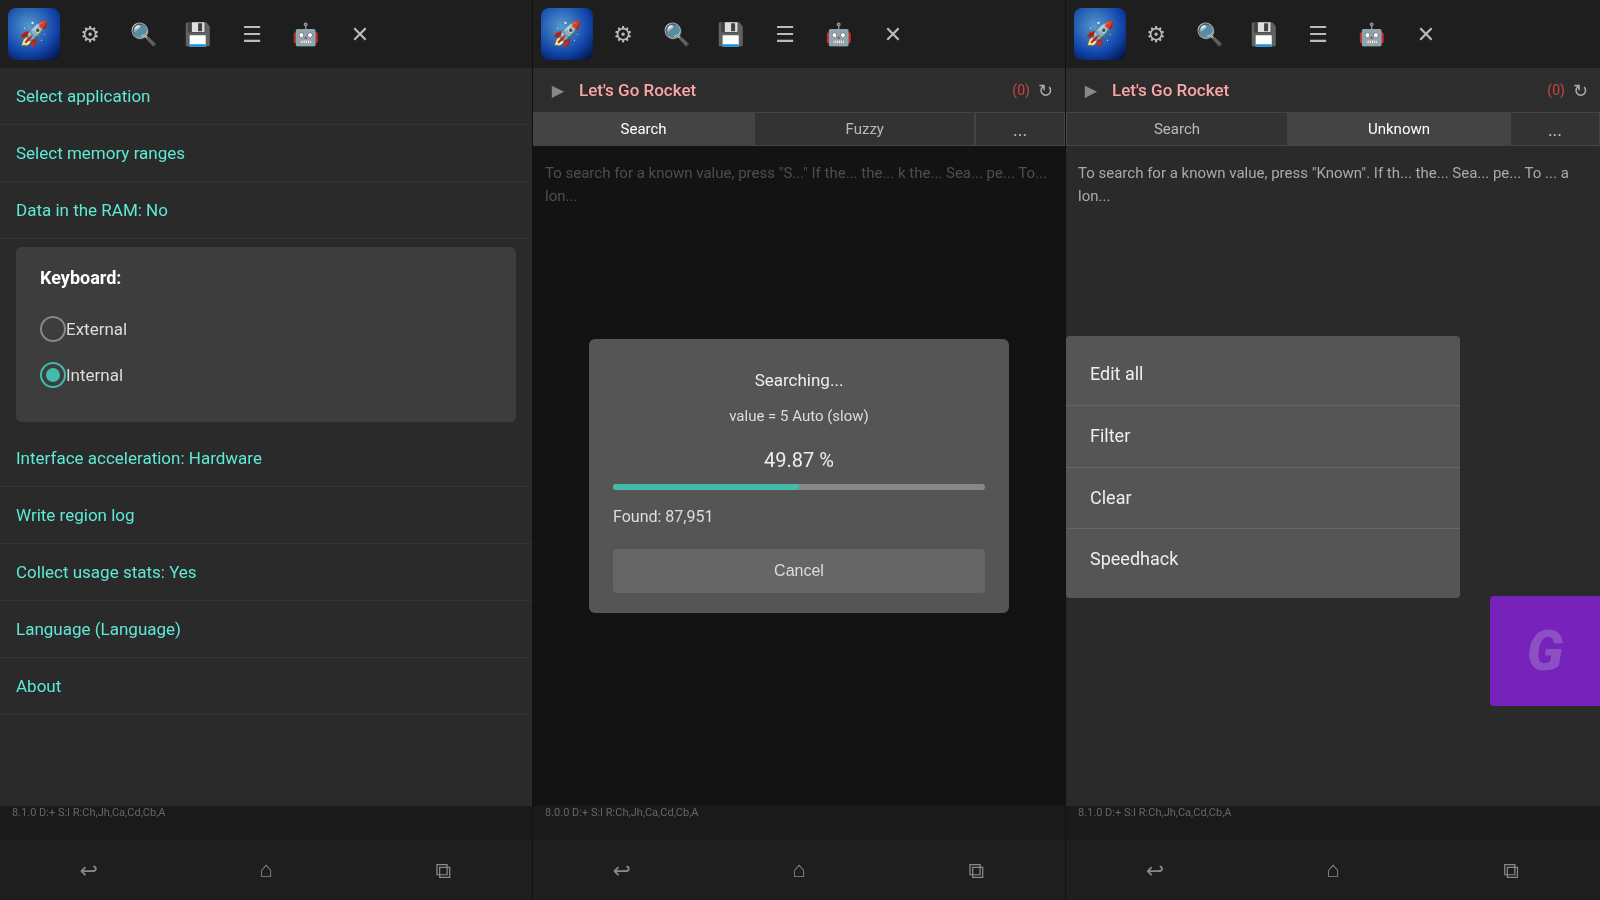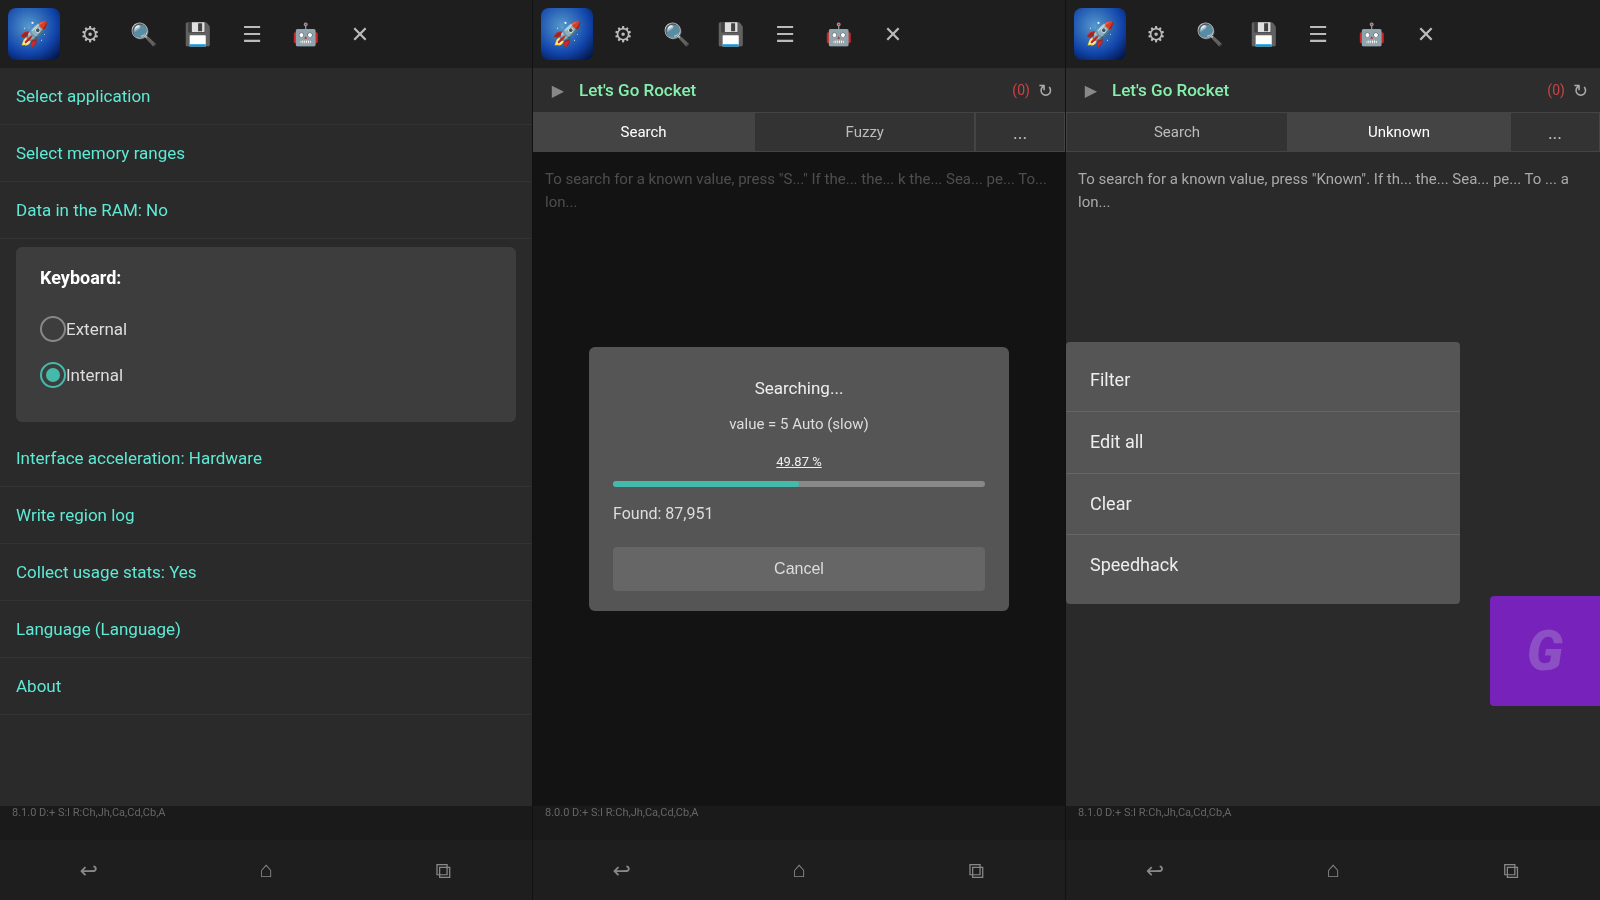--- a/index.html
+++ b/index.html
@@ -67,40 +67,40 @@
     .play-btn {
       width: 26px;
       height: 26px;
       display: flex;
       align-items: center;
       justify-content: center;
       color: #888;
       font-size: 16px;
     }
     .app-name {
-      color: #86efac;
+      color: #fca5a5;
       font-size: 17px;
       font-weight: 500;
       flex: 1;
     }
     .counter-badge {
       color: #cc4444;
       font-size: 14px;
     }
     .refresh-btn {
       color: #aaa;
       font-size: 18px;
       cursor: pointer;
     }
 
     
     .tab-bar {
       display: flex;
       background: #333;
-      height: 40px;
+      height: 34px;
       flex-shrink: 0;
     }
     .tab {
       flex: 1;
       display: flex;
       align-items: center;
       justify-content: center;
       color: #bbb;
       font-size: 15px;
       cursor: pointer;
@@ -228,23 +228,22 @@
       font-size: 17px;
       margin-bottom: 10px;
     }
     .dialog-value {
       color: #ddd;
       font-size: 15px;
       margin-bottom: 16px;
     }
     .dialog-percent {
       color: #eee;
-      font-size: 13px;
+      font-size: 20px;
       margin-bottom: 8px;
-      text-decoration: underline;
     }
     .progress-bar-bg {
       width: 100%;
       height: 6px;
       background: #888;
       border-radius: 3px;
       margin-bottom: 14px;
       overflow: hidden;
     }
     .progress-bar-fill {
@@ -436,22 +435,22 @@
     <div class="tab active">Unknown</div>
     <div class="tab dots">...</div>
   </div>
 
   <div class="main-content">
     <p class="desc-text">
       To search for a known value, press "Known". If th... the... Sea... pe... To ... a lon...
     </p>
 
     <div class="context-menu">
+      <div class="context-item">Edit all</div>
       <div class="context-item">Filter</div>
-      <div class="context-item">Edit all</div>
       <div class="context-item">Clear</div>
       <div class="context-item">Speedhack</div>
     </div>
 
     <div class="gg-watermark">
 
       <div style="position:relative; width:110px; height:110px; background:#7722bb; display:flex; align-items:center; justify-content:center; border-radius:4px 0 0 4px;">
         <span style="font-size:55px; font-weight:900; color:rgba(150,100,200,0.7); font-style:italic;">G</span>
       </div>
 

